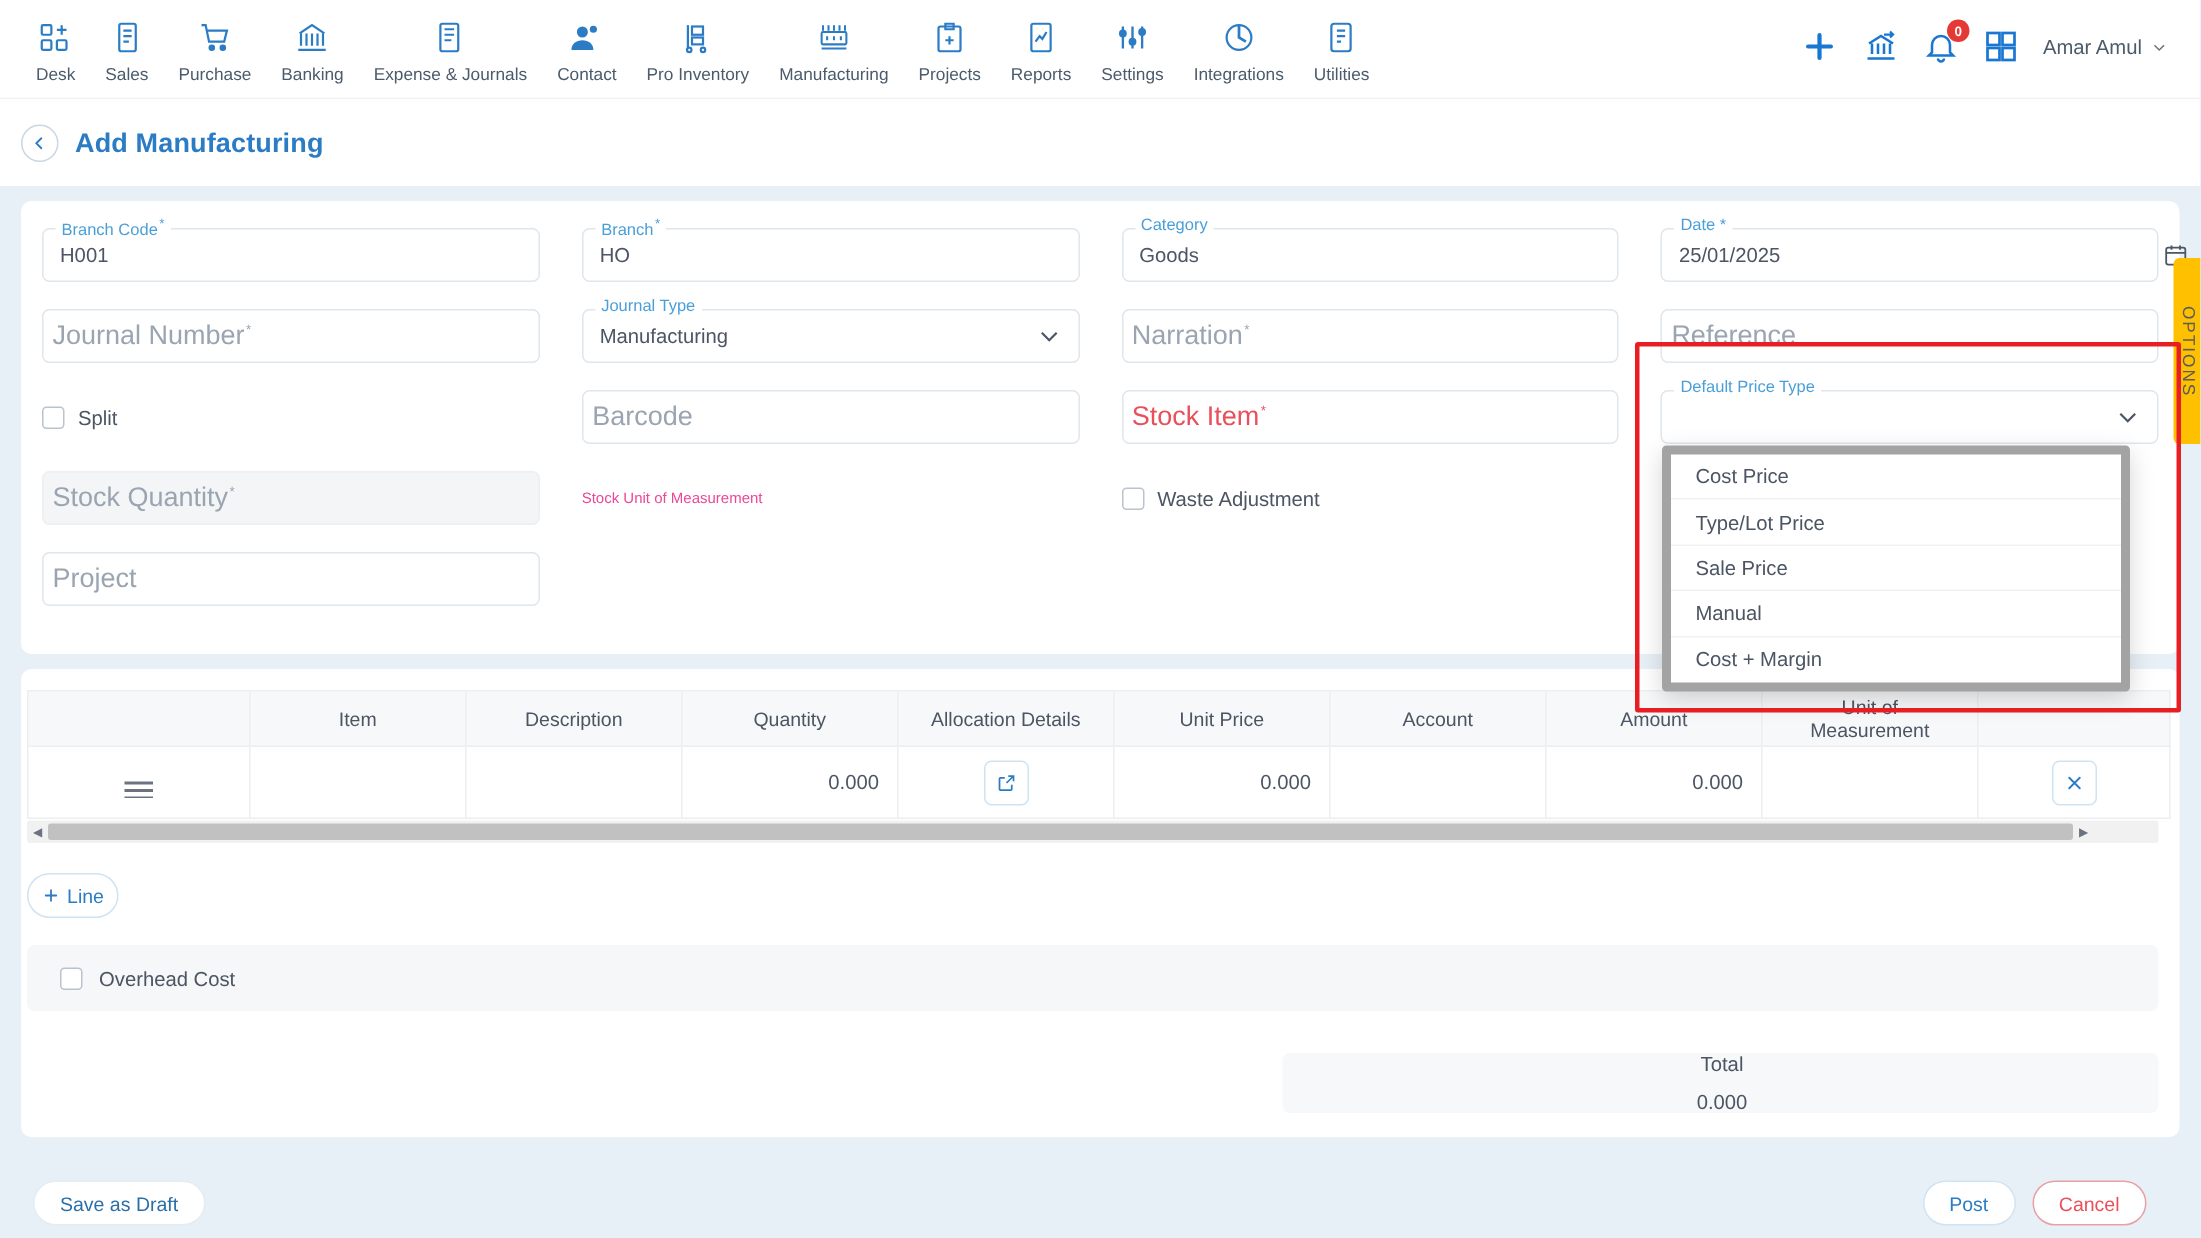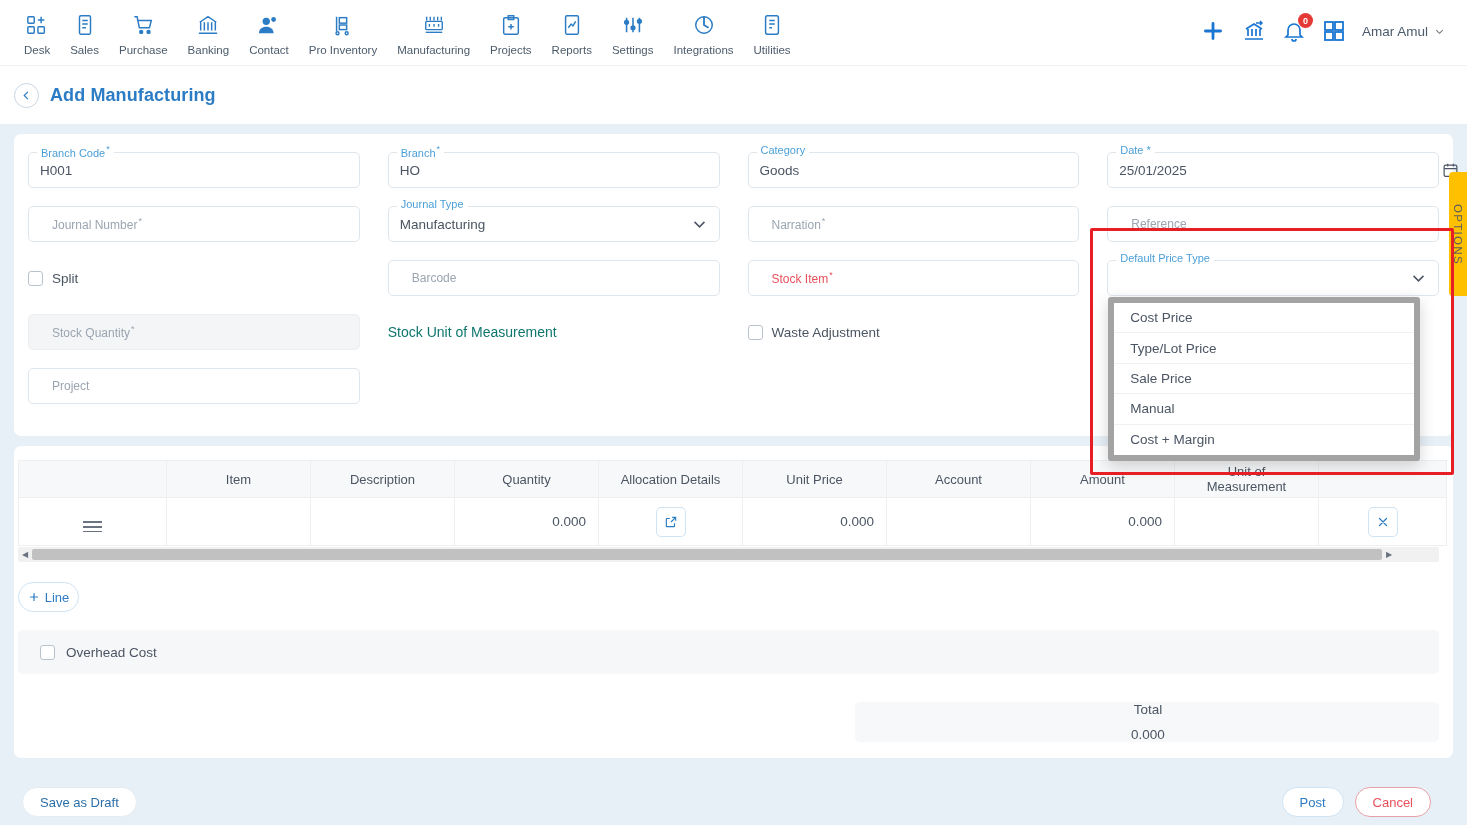--- a/index.html
+++ b/index.html
@@ -68,36 +68,36 @@
     position:absolute; top:-8px; left:9px; background:#fff; padding:0 4px;
     font-size:11px; color:#4a9fd8; z-index:2; white-space:nowrap;
   }
   .field .legend.req::after { content:"*"; color:#4a9fd8; font-size:9px; vertical-align:super; margin-left:1px; }
   .field .legend.dateast { }
   .field .val {
     position:absolute; left:12px; top:50%; transform:translateY(-50%);
     font-size:13.5px; color:#4b5563; z-index:1;
   }
   .field .ph {
-    position:absolute; left:24px; top:50%; transform:translateY(-50%);
-    font-size:12px; color:#9aa5b1; z-index:1;
+    position:absolute; left:7px; top:50%; transform:translateY(-50%);
+    font-size:18px; color:#9aa5b1; z-index:1;
   }
   .field .ph.req::after { content:"*"; font-size:9px; vertical-align:super; margin-left:1px; }
   .field .ph.err { color:#e8505b; }
   .field .ph.err::after { color:#e8505b; }
   .caret {
     position:absolute; right:12px; top:50%; transform:translateY(-50%);
     color:#4b5563; z-index:2; cursor:pointer; display:flex;
   }
   .calicon { position:absolute; right:-20px; top:50%; transform:translateY(-50%); color:#4b5563; cursor:pointer; }
 
   .chk-row { display:flex; align-items:center; gap:9px; height:36px; margin-bottom:18px; }
   .chkbox { width:15px; height:15px; border:1.4px solid #b9c3cd; border-radius:3px; background:#fff; cursor:pointer; flex:none;}
   .chk-lbl { font-size:13.5px; color:#4b5563; }
-  .plain-lbl { font-size:14px; color:#0f766e; height:36px; display:flex; align-items:center; margin-bottom:18px;}
+  .plain-lbl { font-size:10px; color:#ec4899; height:36px; display:flex; align-items:center; margin-bottom:18px;}
   .spacer36 { height:36px; margin-bottom:18px; }
 
   
   .dropmenu {
     position:absolute; left:1px; top:37px; width:312px; background:#fff;
     border:6px solid #a3a3a3; border-radius:3px;
     box-shadow:0 5px 16px rgba(0,0,0,.17); z-index:40;
   }
   .dropitem {
     padding:0 0 0 16px; height:30.4px; display:flex; align-items:center;
@@ -221,20 +221,29 @@
 
     <div class="navitem">
       <span class="ico">
         <svg width="22" height="22" viewBox="0 0 24 24" fill="none" stroke="#2b7cc4" stroke-width="1.6">
           <path d="M3 9l9-6 9 6M4 9v9M8 9v9M12 9v9M16 9v9M20 9v9M2 21h20"></path>
         </svg>
       </span>
       <span class="lbl">Banking</span>
     </div>
 
+    <div class="navitem">
+      <span class="ico">
+        <svg width="22" height="22" viewBox="0 0 24 24" fill="none" stroke="#2b7cc4" stroke-width="1.6">
+          <rect x="5" y="2" width="13" height="20" rx="1.5"></rect>
+            <path d="M8 6h7M8 10h7M8 14h5"></path>
+        </svg>
+      </span>
+      <span class="lbl">Expense &amp; Journals</span>
+    </div>
 
     <div class="navitem">
       <span class="ico">
         <svg width="22" height="22" viewBox="0 0 24 24" fill="#2b7cc4">
           <circle cx="9" cy="8" r="4"></circle>
             <path d="M1 21c0-4.4 3.6-7 8-7s8 2.6 8 7z"></path>
             <circle cx="17" cy="6" r="2.6"></circle>
         </svg>
       </span>
       <span class="lbl">Contact</span>

